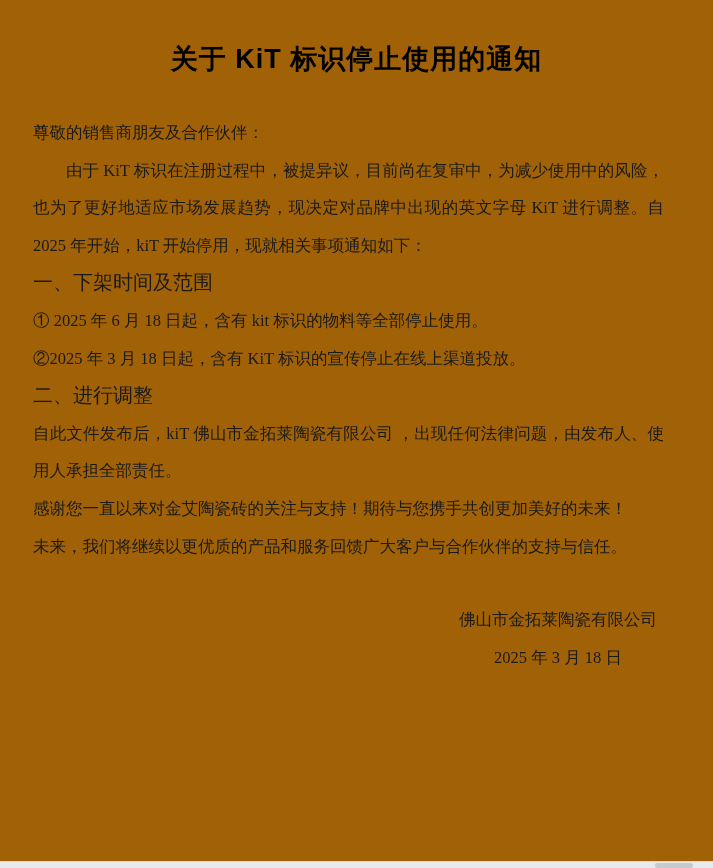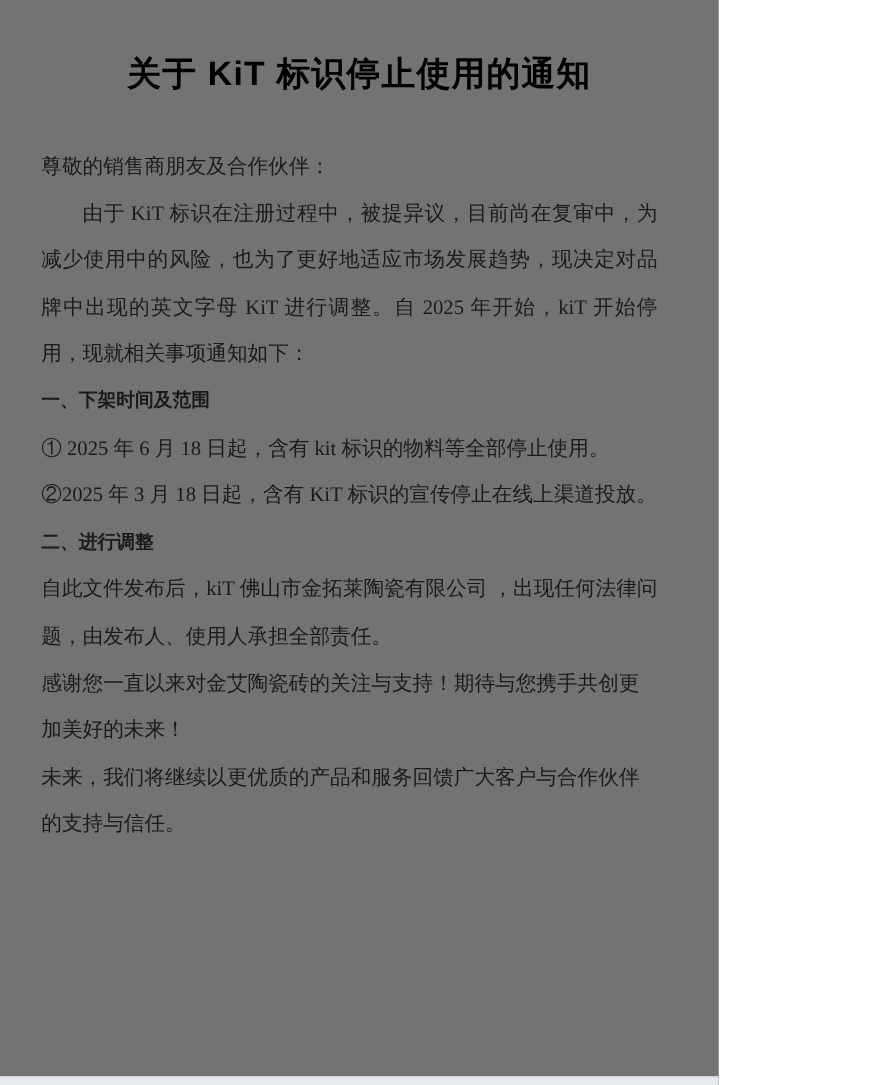--- a/index.html
+++ b/index.html
@@ -1,20 +1,20 @@
 <!DOCTYPE html>
 <html><head>
 <meta charset="utf-8">
 <style>
   html, body { margin: 0; padding: 0; background: #ffffff; }
   .page {
     position: relative;
-    width: 575px;
+    width: 713px;
     height: 868px;
-    background: #737373;
+    background: #a16207;
     overflow: hidden;
     font-family: "Liberation Serif", "DejaVu Serif", serif;
     color: #1a1a1a;
   }
   .doc-title {
     margin: 42px 20px 0 20px;
     text-align: center;
     font-family: "Liberation Sans", "DejaVu Sans", sans-serif;
     font-weight: bold;
     font-size: 27px;
@@ -24,23 +24,23 @@
   }
   .doc-body {
     margin: 38px 49px 0 33px;
     font-size: 16.5px;
     line-height: 37.6px;
   }
   .doc-body p { margin: 0; }
   .para-justify { text-align: justify; }
   .indent { text-indent: 2em; }
   .sec-heading {
-    font-weight: bold;
+    font-weight: normal;
     font-family: "Liberation Sans", "DejaVu Sans", sans-serif;
-    font-size: 15px;
+    font-size: 20px;
   }
   .signature-block {
     width: fit-content;
     margin: 36px 56px 0 auto;
     text-align: center;
     font-size: 16.5px;
     line-height: 37.8px;
   }
   .signature-block p { margin: 0; }
   .scrollbar-h {
@@ -82,18 +82,22 @@
 
     <p class="para-justify">自此文件发布后，kiT 佛山市金拓莱陶瓷有限公司 ，出现任何法律问题，由发布人、使用人承担全部责任。</p>
 
 
     <p>感谢您一直以来对金艾陶瓷砖的关注与支持！期待与您携手共创更加美好的未来！</p>
 
     <p>未来，我们将继续以更优质的产品和服务回馈广大客户与合作伙伴的支持与信任。</p>
 
   </div>
 
+  <div class="signature-block">
+    <p>佛山市金拓莱陶瓷有限公司</p>
+    <p>2025 年 3 月 18 日</p>
+  </div>
 
   <div class="scrollbar-h">
     <div class="thumb"></div>
   </div>
 
 </div>
 
 </body></html>

